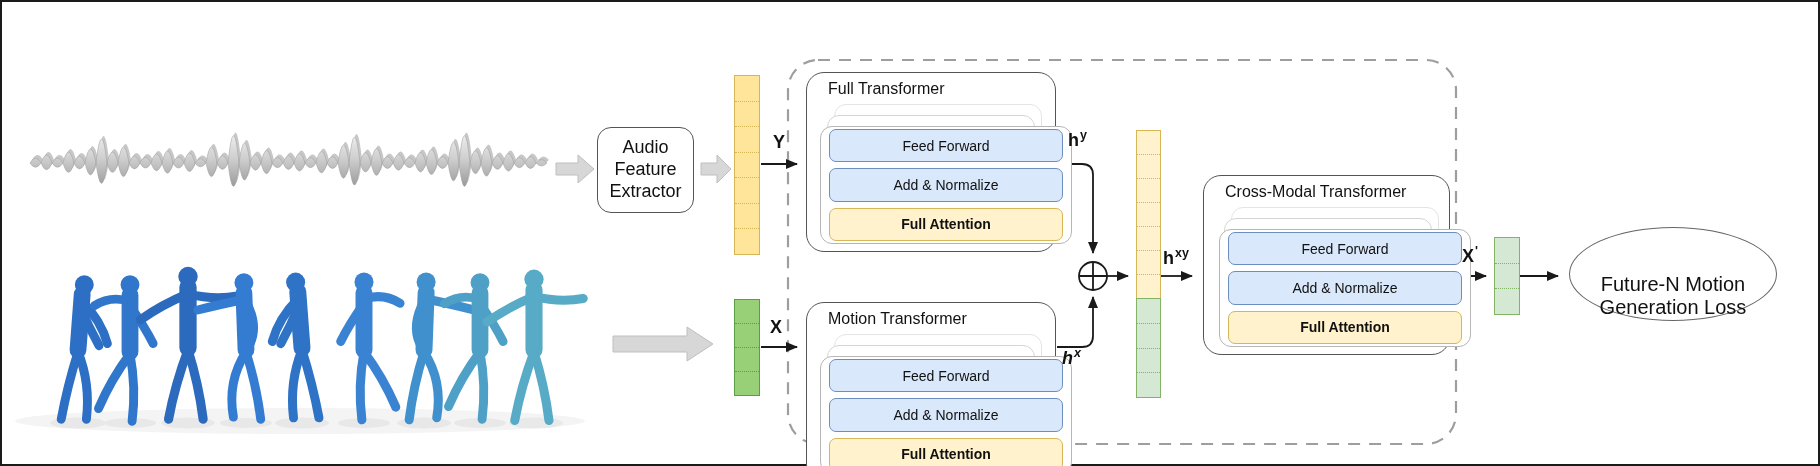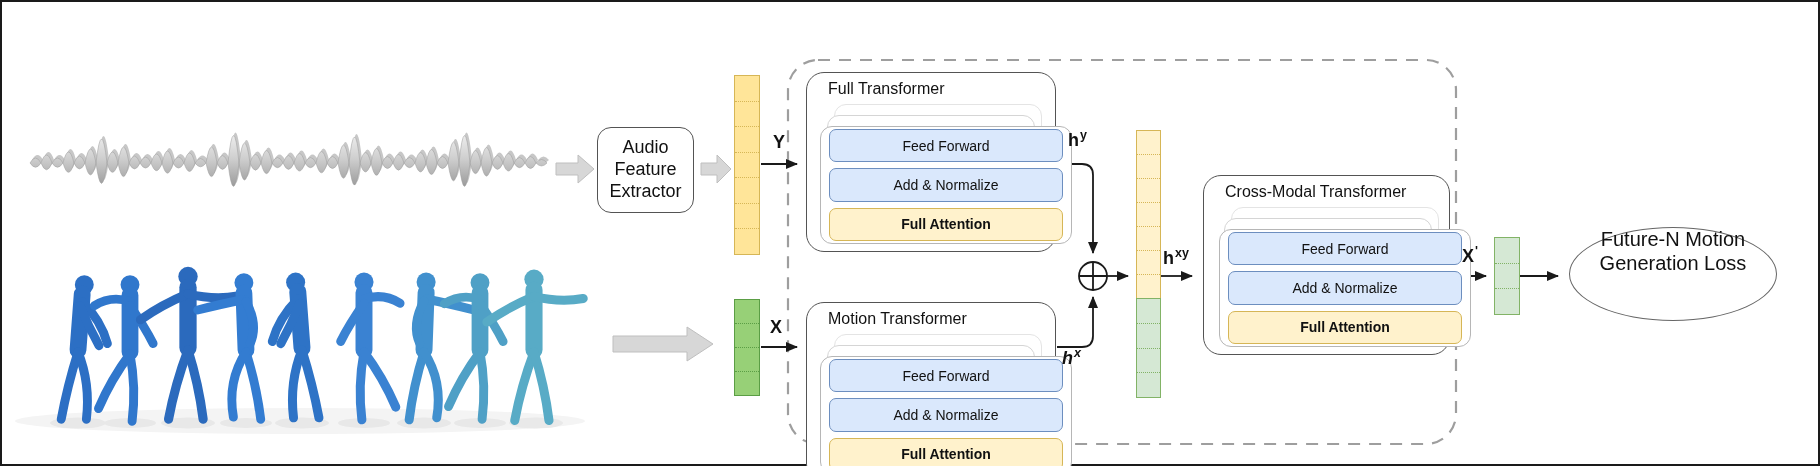--- a/index.html
+++ b/index.html
@@ -46,21 +46,21 @@
 
   
   .afe{position:absolute; left:597px; top:127px; width:97px; height:86px; background:#fff;
        border:1.6px solid var(--color-box-border); border-radius:14px;
        display:flex; align-items:center; justify-content:center;
        font-size:18px; line-height:1.22; text-align:center;}
   .fact-title{position:absolute; left:1088px; top:71px; width:420px; text-align:center;
        color:var(--color-fact-gray); font-size:20px; line-height:1.26;}
   .loss{position:absolute; left:1569px; top:227px; width:208px; height:94px;
        border:1.6px solid #666; border-radius:50%; background:#fff;
-       display:flex; align-items:flex-start; justify-content:center;
+       display:flex; align-items:flex-end; justify-content:center;
        font-size:20px; line-height:1.18; text-align:center;}
   .prelines{white-space:pre-line;}
   .iolabel{position:absolute; font-weight:bold; font-size:18px; line-height:1;}
   .iolabel .sup{font-size:12.5px; position:relative; top:-7px; left:1px;}
 </style>
 </head>
 <body>
 
 <div class="canvas">
 

